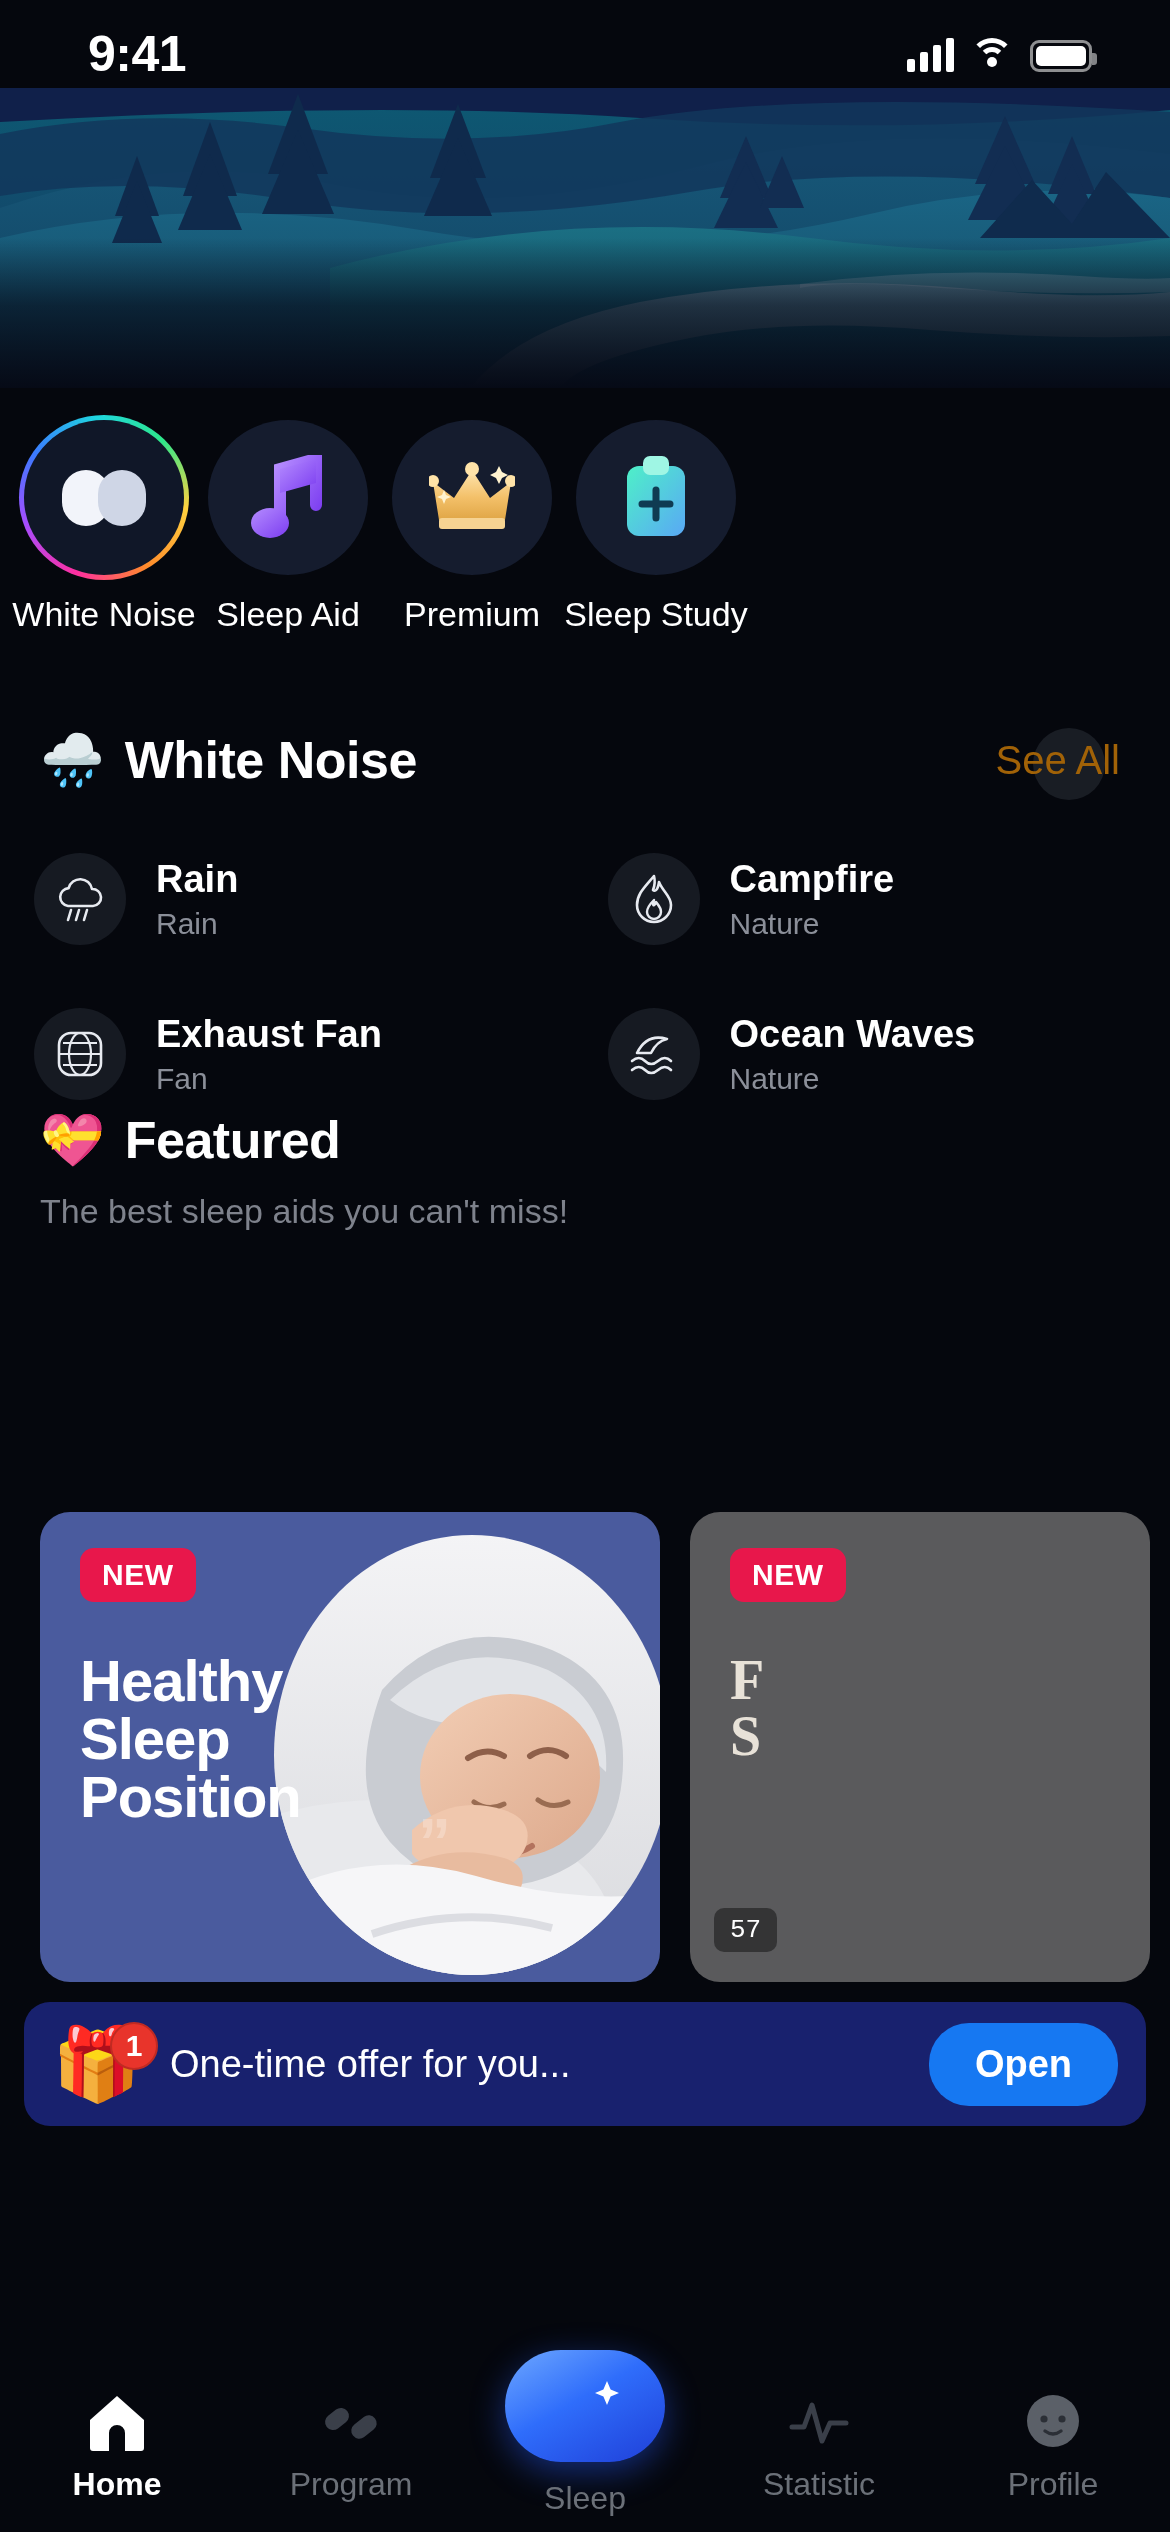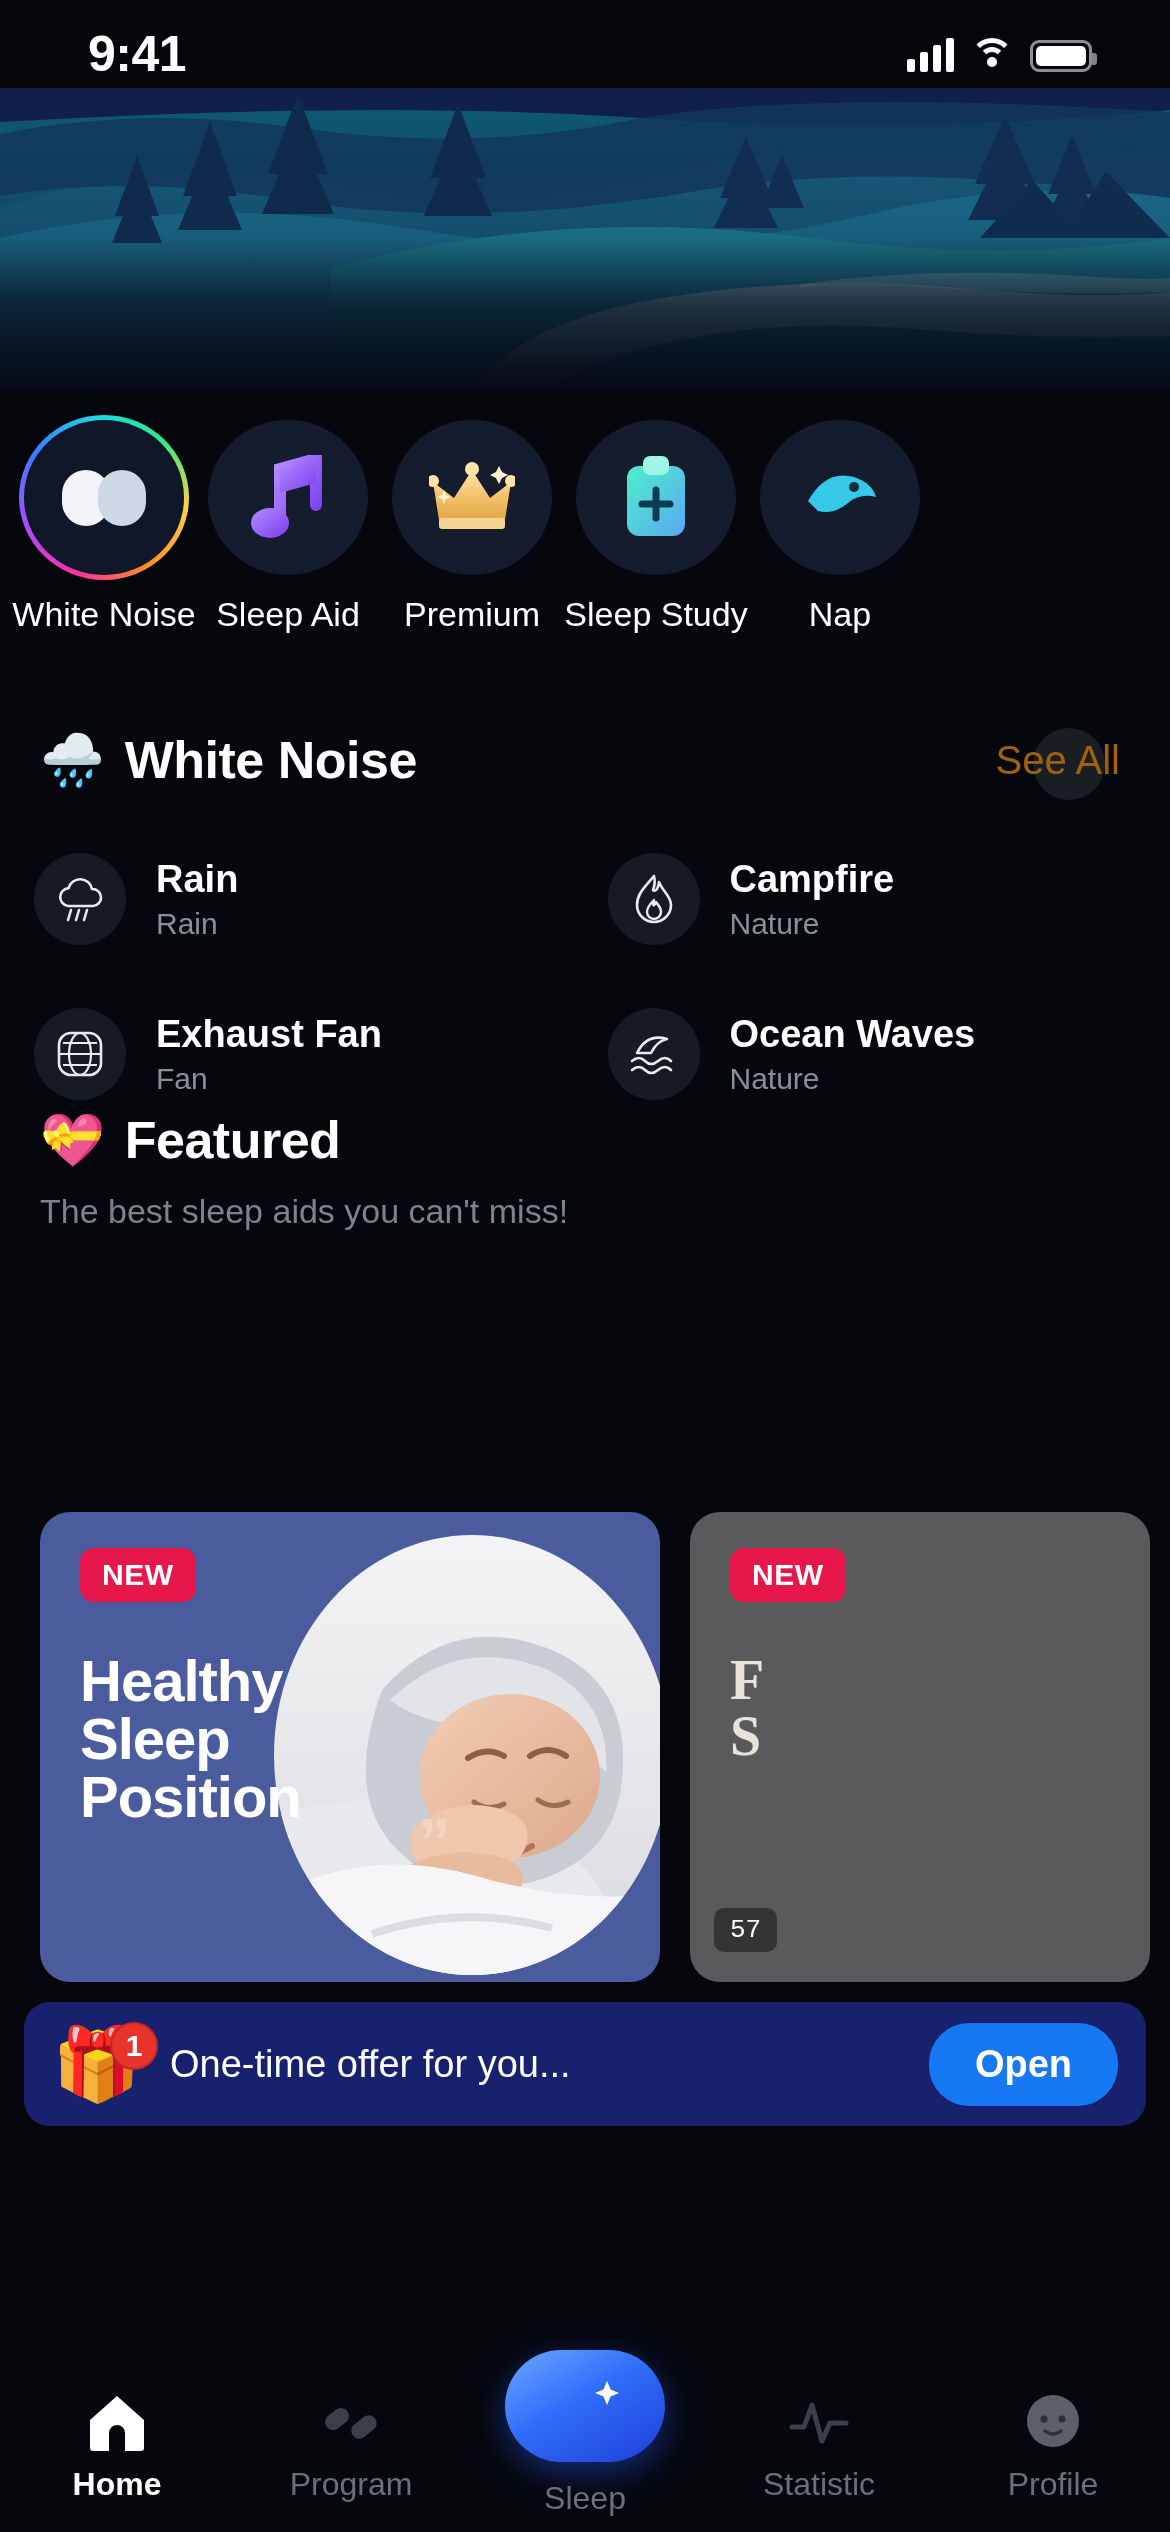--- a/index.html
+++ b/index.html
@@ -273,31 +273,20 @@
               </defs>
             <rect x="6" y="10" width="58" height="70" rx="12" fill="url(#gcb)"></rect>
             <rect x="22" y="0" width="26" height="19" rx="7" fill="#9ff6e4"></rect>
             <path d="M35 34 V62 M21 48 H49" stroke="#0f3b52" stroke-width="7" stroke-linecap="round"></path>
           </svg>
         </div>
       </div>
       <div class="chip-lbl">Sleep Study</div>
     </div>
 
-    <div class="chip">
-      <div class="chip-ic">
-        <div class="chip-glyph">
-          <svg width="76" height="70" viewBox="0 0 76 70" aria-hidden="true">
-            <path d="M6 38 Q24 6 52 14 Q70 20 74 34 Q58 30 46 40 Q32 52 16 48 Z" fill="#35c8e8"></path>
-            <circle cx="52" cy="24" r="5" fill="#0b2f3d"></circle>
-          </svg>
-        </div>
-      </div>
-      <div class="chip-lbl">Nap</div>
-    </div>
 
   </div>
 
   <div class="sec-head" style="top:730px;">
     <div class="sec-emoji">🌧️</div>
     <div class="sec-title">White Noise</div>
     <div class="see-all">
       <span>See All</span>
     </div>
   </div>

